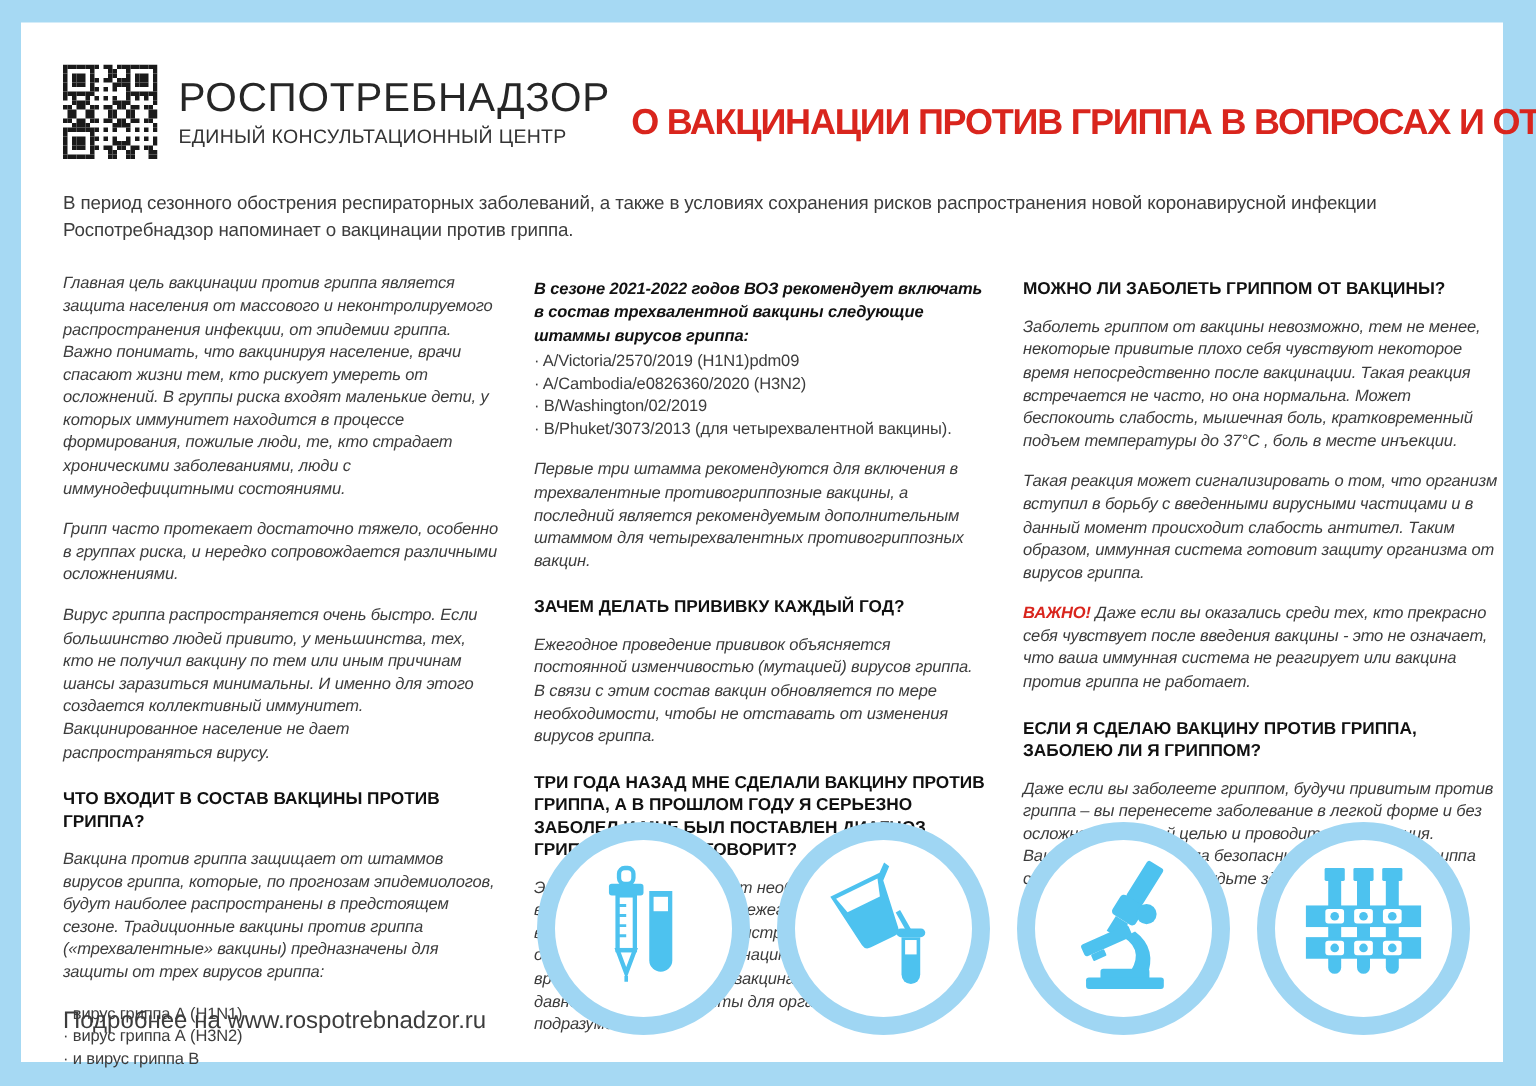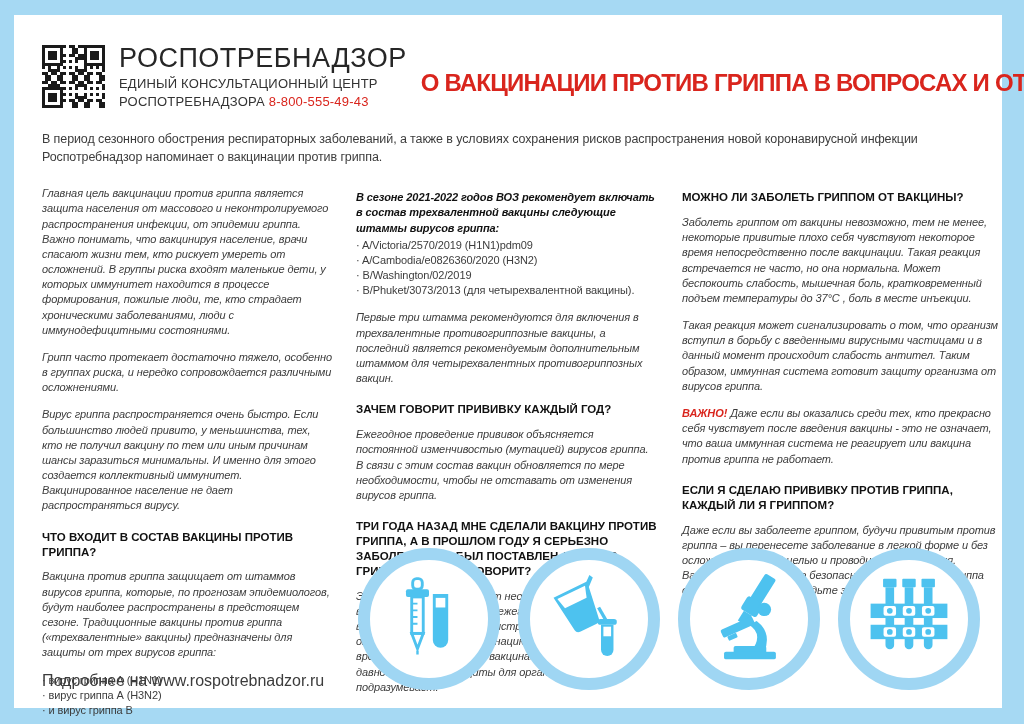--- a/index.html
+++ b/index.html
@@ -297,24 +297,20 @@
           <rect x="33" y="60" width="3" height="3"></rect>
           <rect x="42" y="60" width="3" height="3"></rect>
           <rect x="45" y="60" width="3" height="3"></rect>
           <rect x="57" y="60" width="3" height="3"></rect>
           <rect x="60" y="60" width="3" height="3"></rect>
         </svg>
     </div>
     <div class="logo-block">
       <div class="logo-title">РОСПОТРЕБНАДЗОР</div>
       <div class="logo-sub">ЕДИНЫЙ КОНСУЛЬТАЦИОННЫЙ ЦЕНТР</div>
-      <div class="logo-sub">
-        <span>РОСПОТРЕБНАДЗОРА</span>
-        <span class="phone">8-800-555-49-43</span>
-      </div>
     </div>
     <h1 class="poster-title">О ВАКЦИНАЦИИ ПРОТИВ ГРИППА В ВОПРОСАХ И ОТВЕТАХ</h1>
   </div>
 
   <p class="intro">В период сезонного обострения респираторных заболеваний, а также в условиях сохранения рисков распространения новой коронавирусной инфекции Роспотребнадзор напоминает о вакцинации против гриппа.</p>
 
   <div class="cols">
 
     <div class="col col-1">
       <p>Главная цель вакцинации против гриппа является защита населения от массового и неконтролируемого распространения инфекции, от эпидемии гриппа. Важно понимать, что вакцинируя население, врачи спасают жизни тем, кто рискует умереть от осложнений. В группы риска входят маленькие дети, у которых иммунитет находится в процессе формирования, пожилые люди, те, кто страдает хроническими заболеваниями, люди с иммунодефицитными состояниями.</p>
@@ -332,32 +328,32 @@
 
     <div class="col col-2">
       <p class="lead">В сезоне 2021-2022 годов ВОЗ рекомендует включать в состав трехвалентной вакцины следующие штаммы вирусов гриппа:</p>
       <div class="list">
           <div class="li">· A/Victoria/2570/2019 (H1N1)pdm09</div>
           <div class="li">· A/Cambodia/e0826360/2020 (H3N2)</div>
           <div class="li">· B/Washington/02/2019</div>
           <div class="li">· B/Phuket/3073/2013 (для четырехвалентной вакцины).</div>
         </div>
       <p>Первые три штамма рекомендуются для включения в трехвалентные противогриппозные вакцины, а последний является рекомендуемым дополнительным штаммом для четырехвалентных противогриппозных вакцин.</p>
-      <h2>ЗАЧЕМ ГОВОРИТ ПРИВИВКУ КАЖДЫЙ ГОД?</h2>
+      <h2>ЗАЧЕМ ДЕЛАТЬ ПРИВИВКУ КАЖДЫЙ ГОД?</h2>
       <p>Ежегодное проведение прививок объясняется постоянной изменчивостью (мутацией) вирусов гриппа. В связи с этим состав вакцин обновляется по мере необходимости, чтобы не отставать от изменения вирусов гриппа.</p>
       <h2>ТРИ ГОДА НАЗАД МНЕ СДЕЛАЛИ ВАКЦИНУ ПРОТИВ ГРИППА, А В ПРОШЛОМ ГОДУ Я СЕРЬЕЗНО ЗАБОЛЕЛ И МНЕ БЫЛ ПОСТАВЛЕН ДИАГНОЗ ГРИПП. О ЧЕМ ЭТО ГОВОРИТ?</h2>
       <p>Этот факт подтверждает необходимость проведения вакцинации против гриппа ежегодно. Во-первых штаммы вирусов меняются очень быстро. Во-вторых – иммунный ответ организма на вакцинацию ослабевает с течением времени. В вашем случае вакцинация трехлетней давности никакой защиты для организма не подразумевает.</p>
     </div>
 
     <div class="col col-3">
       <h2>МОЖНО ЛИ ЗАБОЛЕТЬ ГРИППОМ ОТ ВАКЦИНЫ?</h2>
       <p>Заболеть гриппом от вакцины невозможно, тем не менее, некоторые привитые плохо себя чувствуют некоторое время непосредственно после вакцинации. Такая реакция встречается не часто, но она нормальна. Может беспокоить слабость, мышечная боль, кратковременный подъем температуры до 37°С , боль в месте инъекции.</p>
       <p>Такая реакция может сигнализировать о том, что организм вступил в борьбу с введенными вирусными частицами и в данный момент происходит слабость антител. Таким образом, иммунная система готовит защиту организма от вирусов гриппа.</p>
       <p><span class="red">ВАЖНО!</span><span> Даже если вы оказались среди тех, кто прекрасно себя чувствует после введения вакцины - это не означает, что ваша иммунная система не реагирует или вакцина против гриппа не работает.</span></p>
-      <h2>ЕСЛИ Я СДЕЛАЮ ПРИВИВКУ ПРОТИВ ГРИППА, КАЖДЫЙ ЛИ Я ГРИППОМ?</h2>
+      <h2>ЕСЛИ Я СДЕЛАЮ ВАКЦИНУ ПРОТИВ ГРИППА, ЗАБОЛЕЮ ЛИ Я ГРИППОМ?</h2>
       <p>Даже если вы заболеете гриппом, будучи привитым против гриппа – вы перенесете заболевание в легкой форме и без осложнений, с этой целью и проводится вакцинация. Вакцины против гриппа безопасны. Защитите от гриппа себя и своих близких и будьте здоровы!</p>
     </div>
 
   </div>
 
   <div class="icons">
 
     <div class="circle">
       <svg viewBox="0 0 100 100">
         <g stroke="#4dc2ef" stroke-width="3" fill="none">

